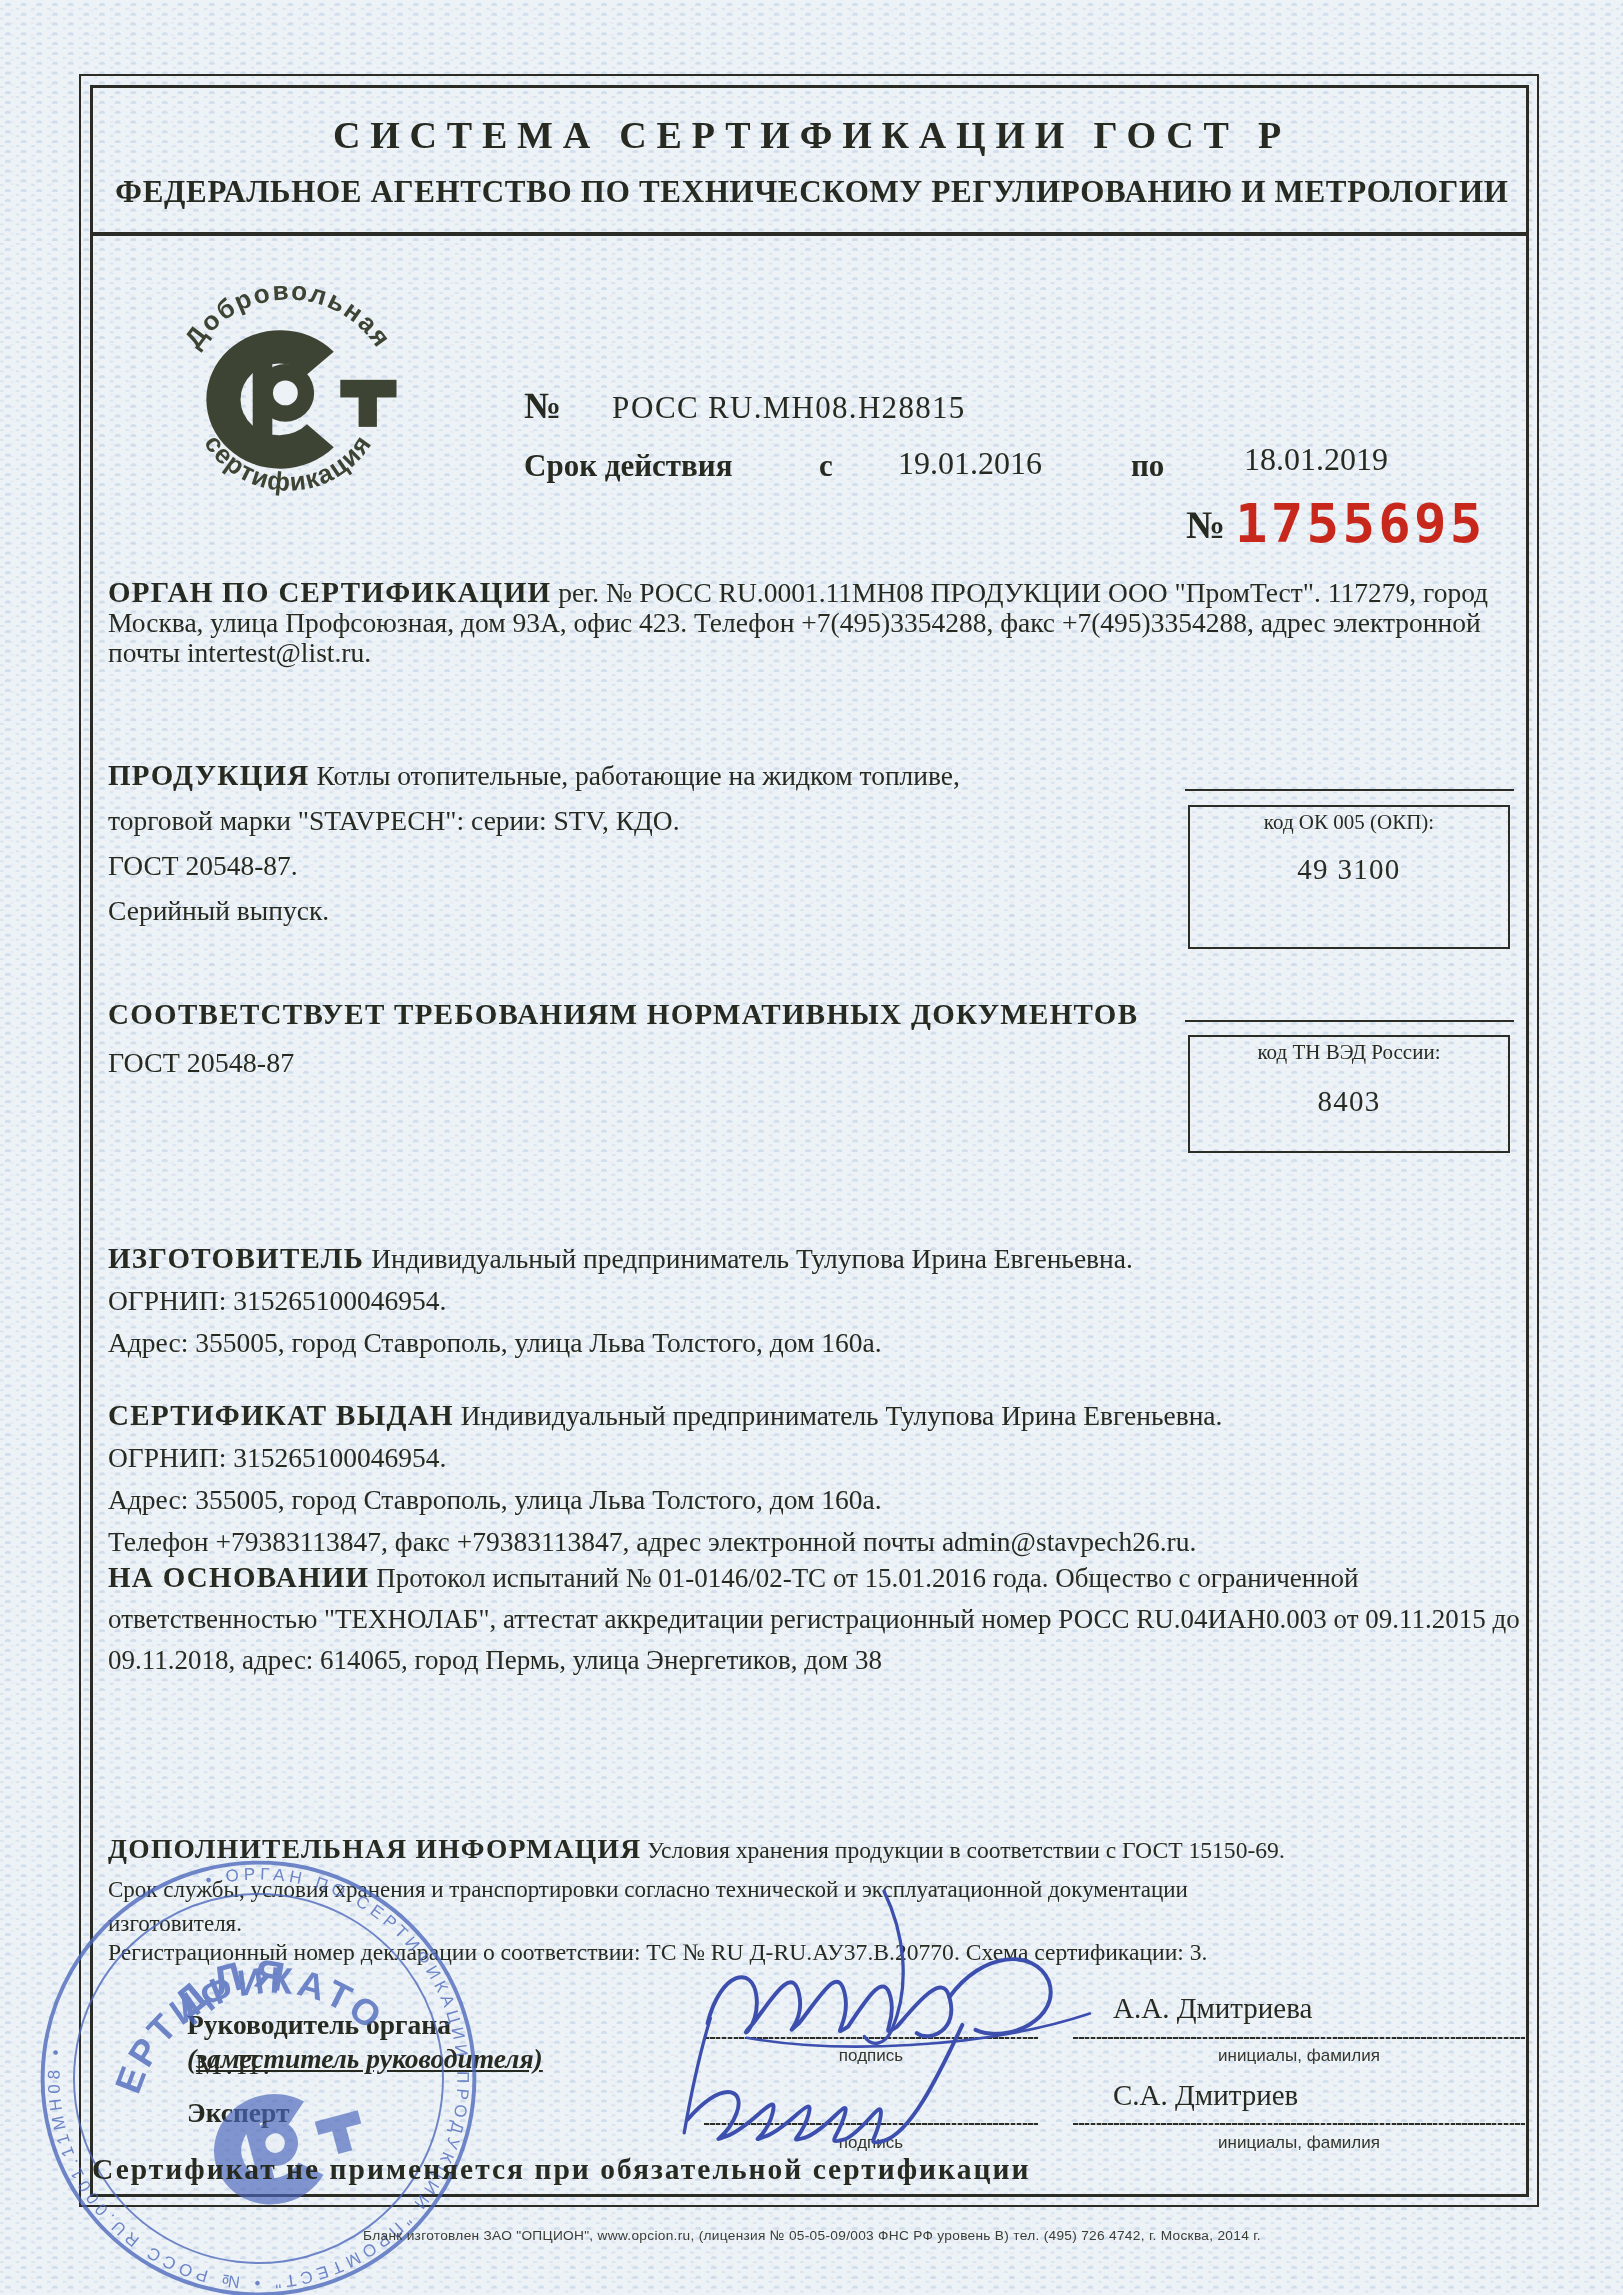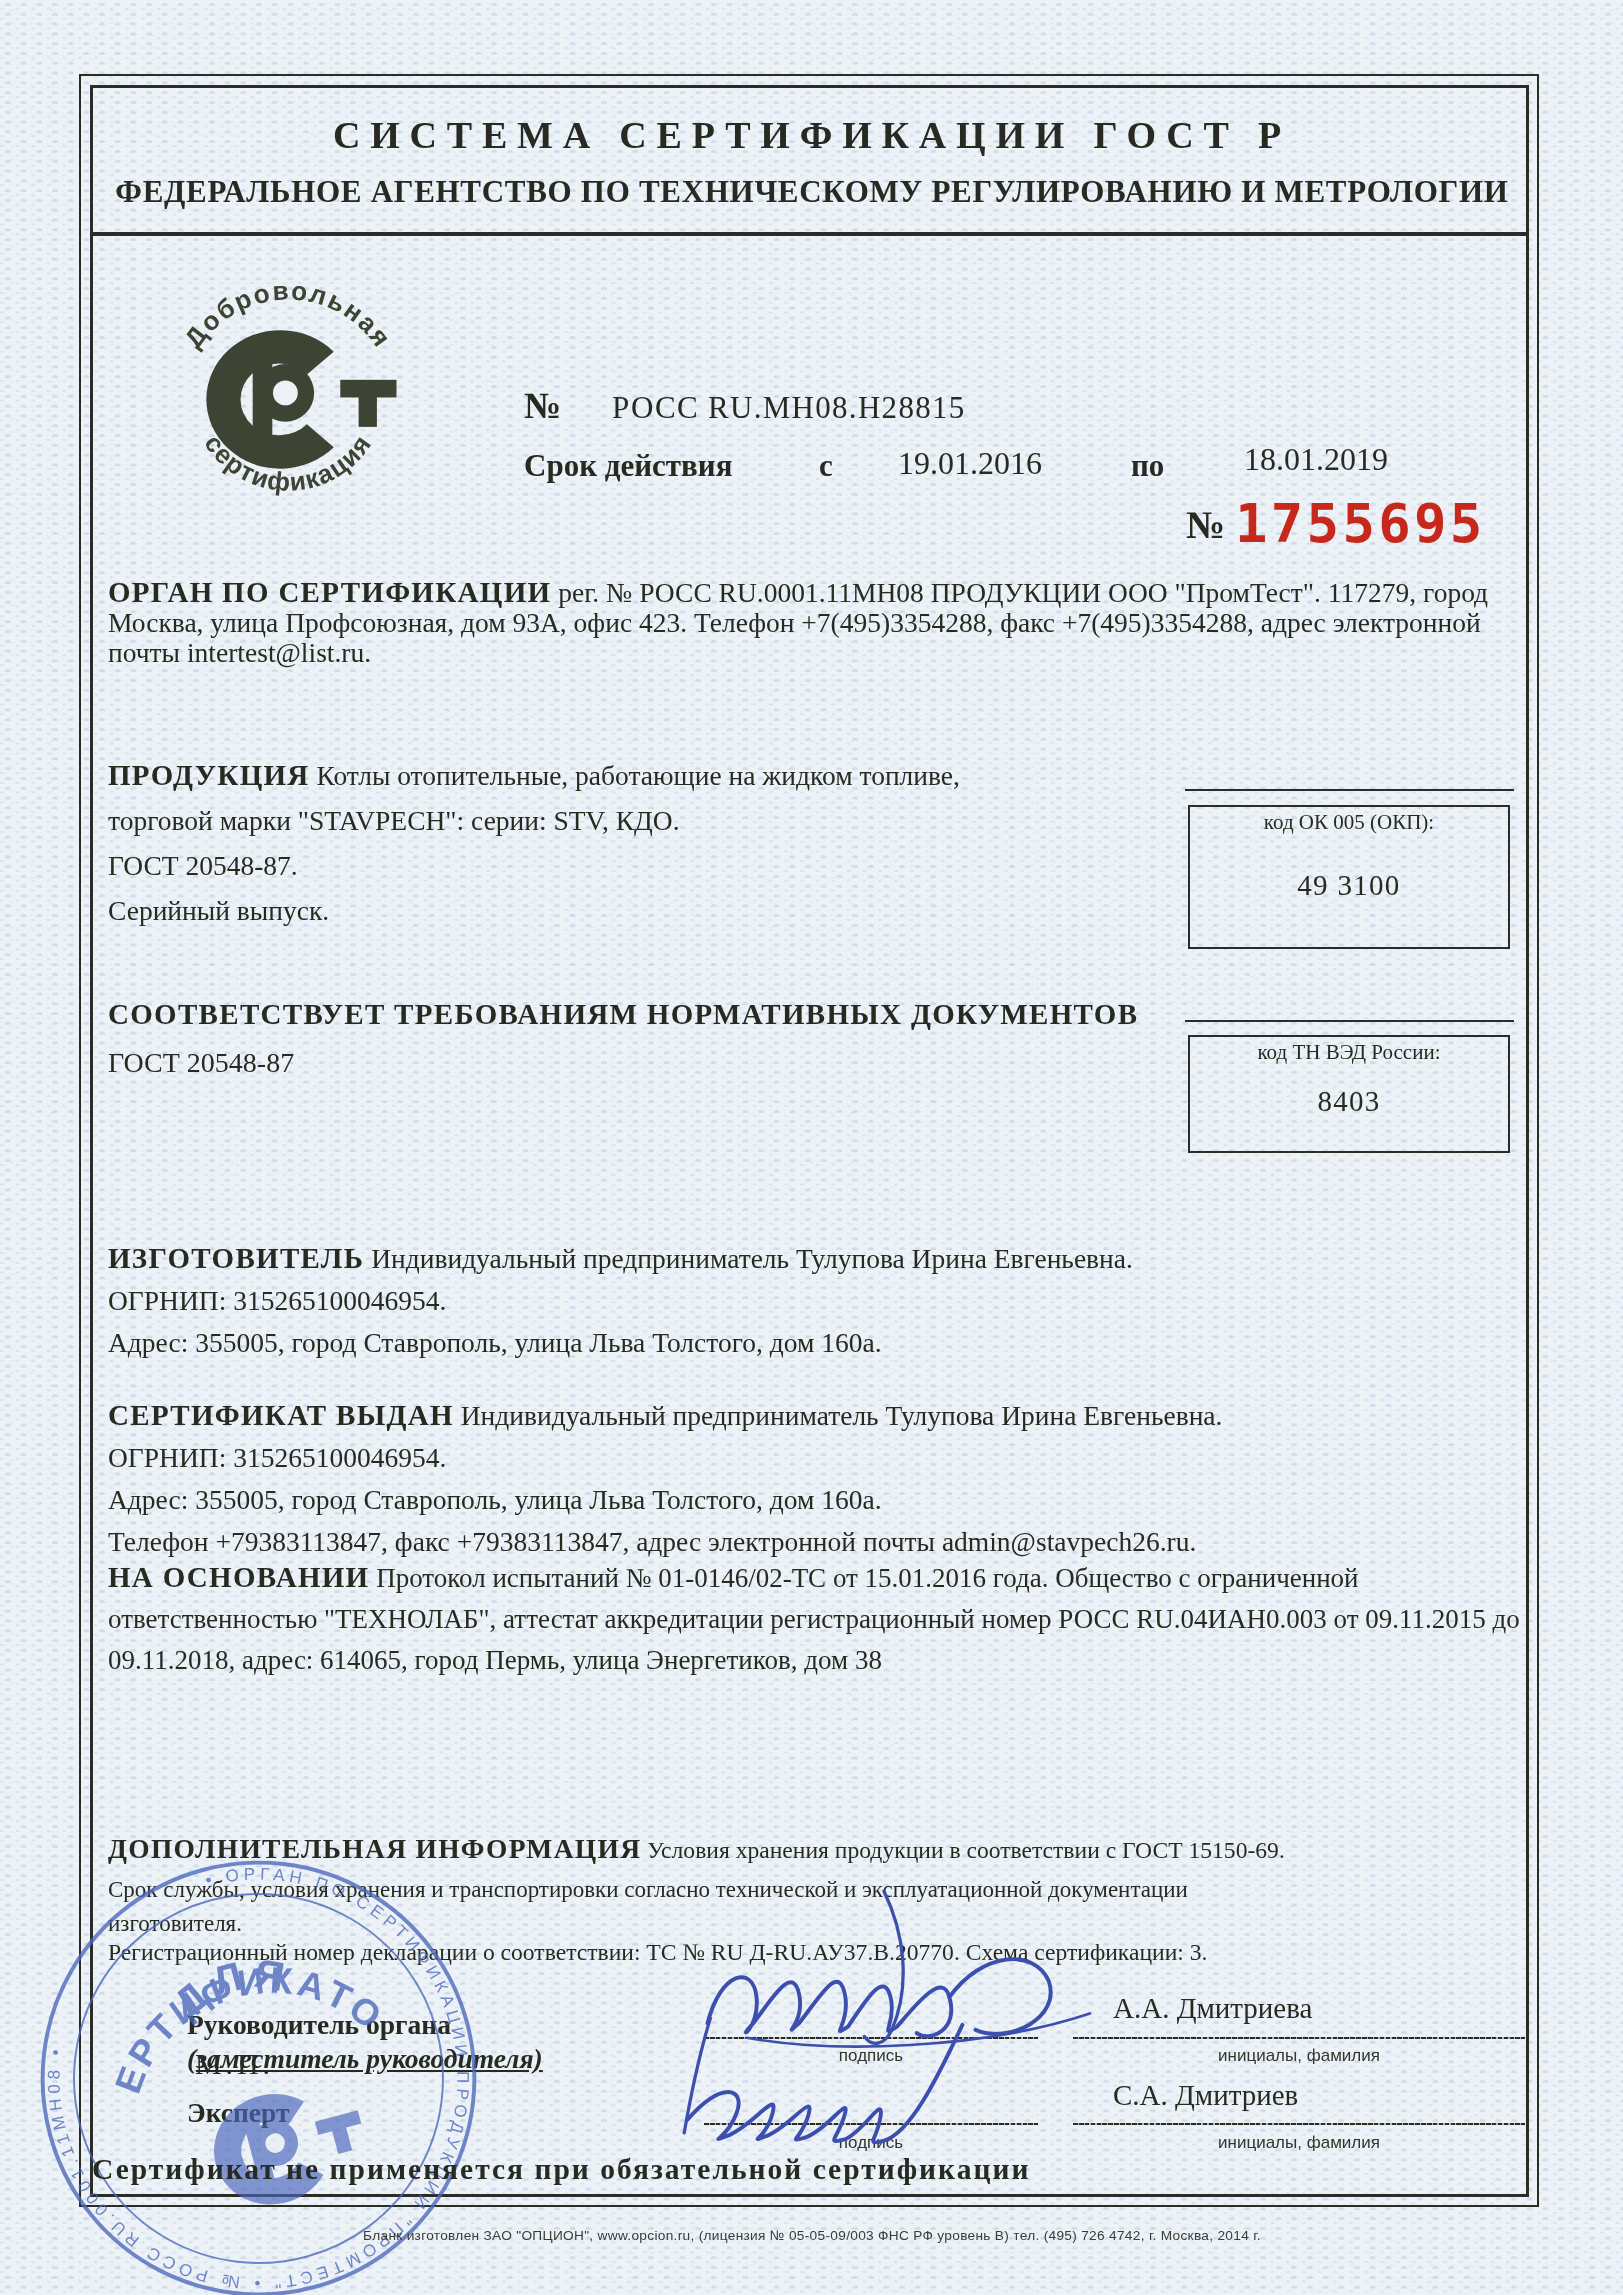--- a/index.html
+++ b/index.html
@@ -128,21 +128,21 @@
       <span>Котлы отопительные, работающие на жидком топливе,</span>
     </div>
     <div>торговой марки "STAVPECH": серии: STV, КДО.</div>
     <div>ГОСТ 20548-87.</div>
     <div>Серийный выпуск.</div>
   </div>
 
   <div class="abs box-topline" style="left:1185px; top:789px; width:329px;"></div>
   <div class="abs codebox" style="left:1188px; top:805px; width:322px; height:144px;">
     <span class="cb-label">код ОК 005 (ОКП):</span>
-    <span class="cb-value" style="margin-top:34px;">49 3100</span>
+    <span class="cb-value" style="margin-top:18px;">49 3100</span>
   </div>
 
   <div class="abs sect-label conf-label">СООТВЕТСТВУЕТ ТРЕБОВАНИЯМ НОРМАТИВНЫХ ДОКУМЕНТОВ</div>
   <div class="abs conf-value">ГОСТ 20548-87</div>
 
   <div class="abs box-topline" style="left:1185px; top:1020px; width:329px;"></div>
   <div class="abs codebox" style="left:1188px; top:1035px; width:322px; height:118px;">
     <span class="cb-label">код ТН ВЭД России:</span>
     <span class="cb-value" style="margin-top:19.6px;">8403</span>
   </div>

